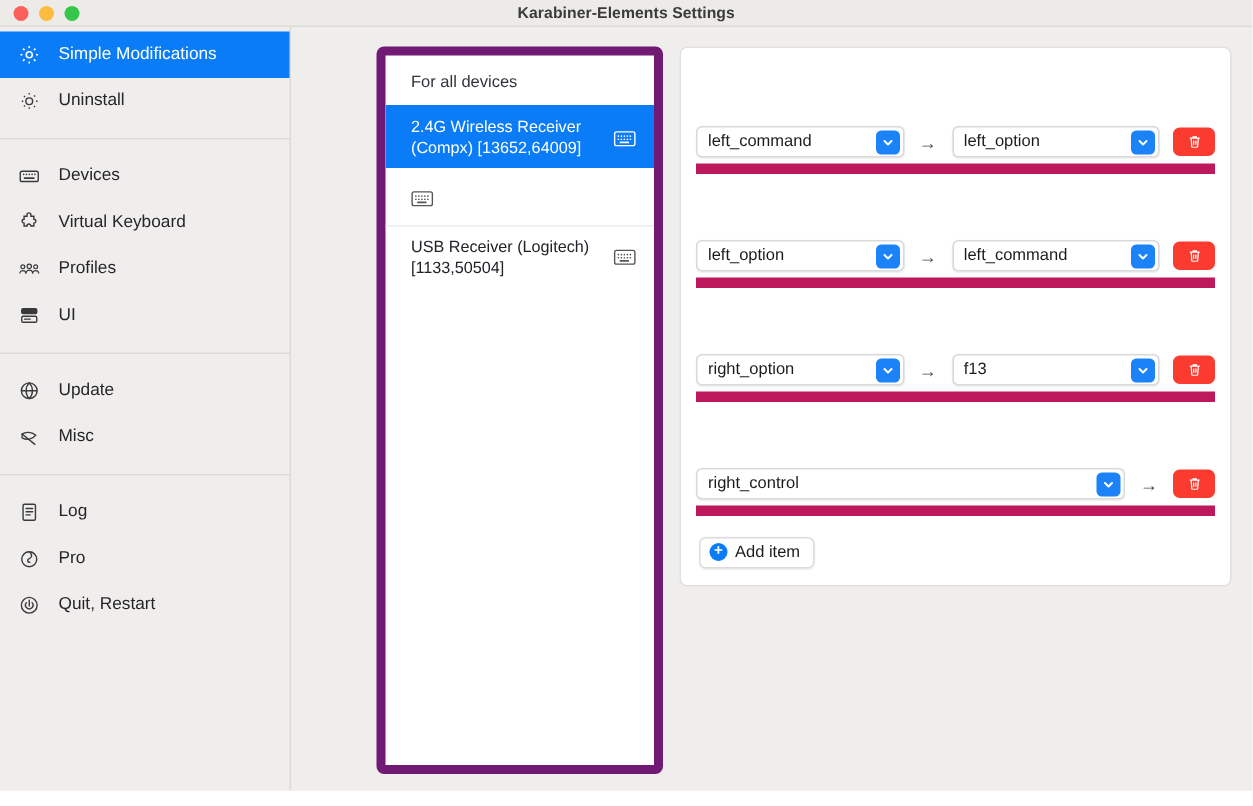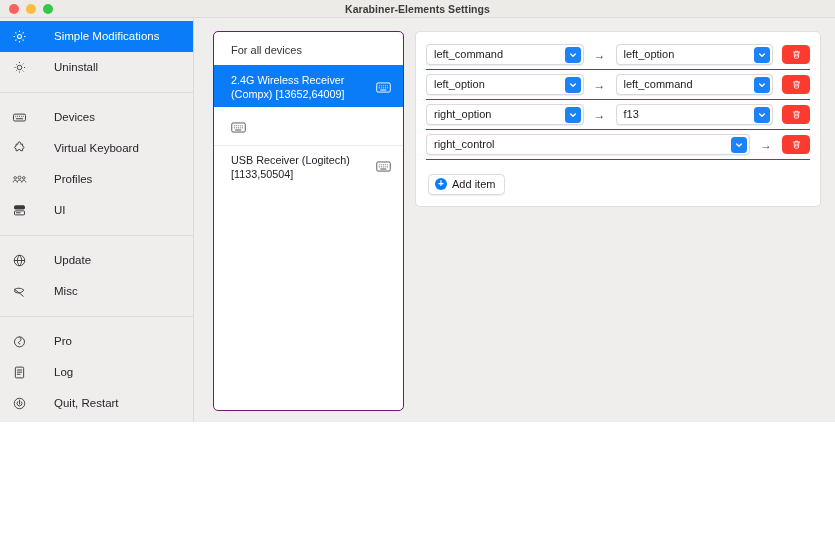--- a/index.html
+++ b/index.html
@@ -8,21 +8,21 @@
     width: 835px;
     height: 537px;
     overflow: hidden;
     font-family: "Liberation Sans", sans-serif;
     background: #ffffff;
   }
 
   #app {
     position: relative;
     width: 835px;
-    height: 422px;
+    height: 527px;
     display: flex;
     flex-direction: column;
     background: #f0eeec;
   }
 
   
   .titlebar {
     position: relative;
     height: 18px;
     flex: 0 0 18px;
@@ -66,21 +66,21 @@
     border-right: 1px solid #dcdad7;
     padding-top: 3px;
     display: flex;
     flex-direction: column;
   }
   .nav-item {
     display: flex;
     align-items: center;
     height: 31px;
     padding: 0 10px 0 12px;
-    gap: 27px;
+    gap: 12px;
     color: #26262a;
     font-size: 11.5px;
     cursor: default;
   }
   .nav-item.active {
     background: #0a7cf7;
     color: #ffffff;
   }
   .nav-item .ic {
     width: 15px;
@@ -110,25 +110,26 @@
     padding: 13px 14px 10px 19px;
     gap: 11px;
     min-width: 0;
   }
 
   
   .device-card {
     width: 191px;
     flex: 0 0 191px;
     background: #ffffff;
-    border: 1px solid #701a75;
+    border: 6px solid #701a75;
     border-radius: 5px;
     overflow: hidden;
     align-self: stretch;
     margin-bottom: 1px;
+    margin-left: 38px;
   }
   .device-head {
     font-size: 11px;
     color: #33333a;
     padding: 12px 12px 9px 17px;
   }
   .device-row {
     display: flex;
     align-items: center;
     justify-content: space-between;
@@ -165,21 +166,22 @@
     border-radius: 5px;
     align-self: flex-start;
     padding: 8px 10px 11px 10px;
     min-width: 0;
   }
   .rule-row {
     display: flex;
     align-items: center;
     gap: 9px;
     padding: 4px 0;
-    border-bottom: 1px solid #be185d;
+    border-bottom: 7px solid #be185d;
+    margin-top: 40px;
   }
   .rule-row:last-of-type { border-bottom: 1px solid #f0f0f0; }
 
   .select {
     position: relative;
     flex: 1 1 0;
     min-width: 0;
     height: 21px;
     background: #ffffff;
     border: 1px solid #d9d9dc;
@@ -370,35 +372,35 @@
         </div>
 
       </div>
 
       <div class="nav-sep"></div>
 
       <div class="nav-group">
         <div class="nav-item">
           <span class="ic">
             <svg width="15" height="15" viewBox="0 0 24 24" fill="none" stroke="currentColor" stroke-width="1.5">
+              <rect x="5.4" y="3.4" width="13.2" height="17.2" rx="1.6"></rect>
+              <path d="M8.6 8h7M8.6 11.4h7M8.6 14.8h4.4" stroke-linecap="round"></path>
+            </svg>
+          </span>
+          <span class="nav-label">Log</span>
+        </div>
+
+        <div class="nav-item">
+          <span class="ic">
+            <svg width="15" height="15" viewBox="0 0 24 24" fill="none" stroke="currentColor" stroke-width="1.5">
               <circle cx="12" cy="12.6" r="8"></circle>
               <path d="M12 4.6c2.6 2 3.2 4.4 1.6 6.2-1.2 1.4-3.2 1.2-3.2 3 0 1.2 1 2 2.2 2" stroke-linecap="round"></path>
             </svg>
           </span>
           <span class="nav-label">Pro</span>
-        </div>
-
-        <div class="nav-item">
-          <span class="ic">
-            <svg width="15" height="15" viewBox="0 0 24 24" fill="none" stroke="currentColor" stroke-width="1.5">
-              <rect x="5.4" y="3.4" width="13.2" height="17.2" rx="1.6"></rect>
-              <path d="M8.6 8h7M8.6 11.4h7M8.6 14.8h4.4" stroke-linecap="round"></path>
-            </svg>
-          </span>
-          <span class="nav-label">Log</span>
         </div>
 
         <div class="nav-item">
           <span class="ic">
             <svg width="15" height="15" viewBox="0 0 24 24" fill="none" stroke="currentColor" stroke-width="1.5">
               <circle cx="12" cy="12" r="8.4"></circle>
               <path d="M12 6.6v6.2M9 9.2a4 4 0 1 0 6 0" stroke-linecap="round"></path>
             </svg>
           </span>
           <span class="nav-label">Quit, Restart</span>

